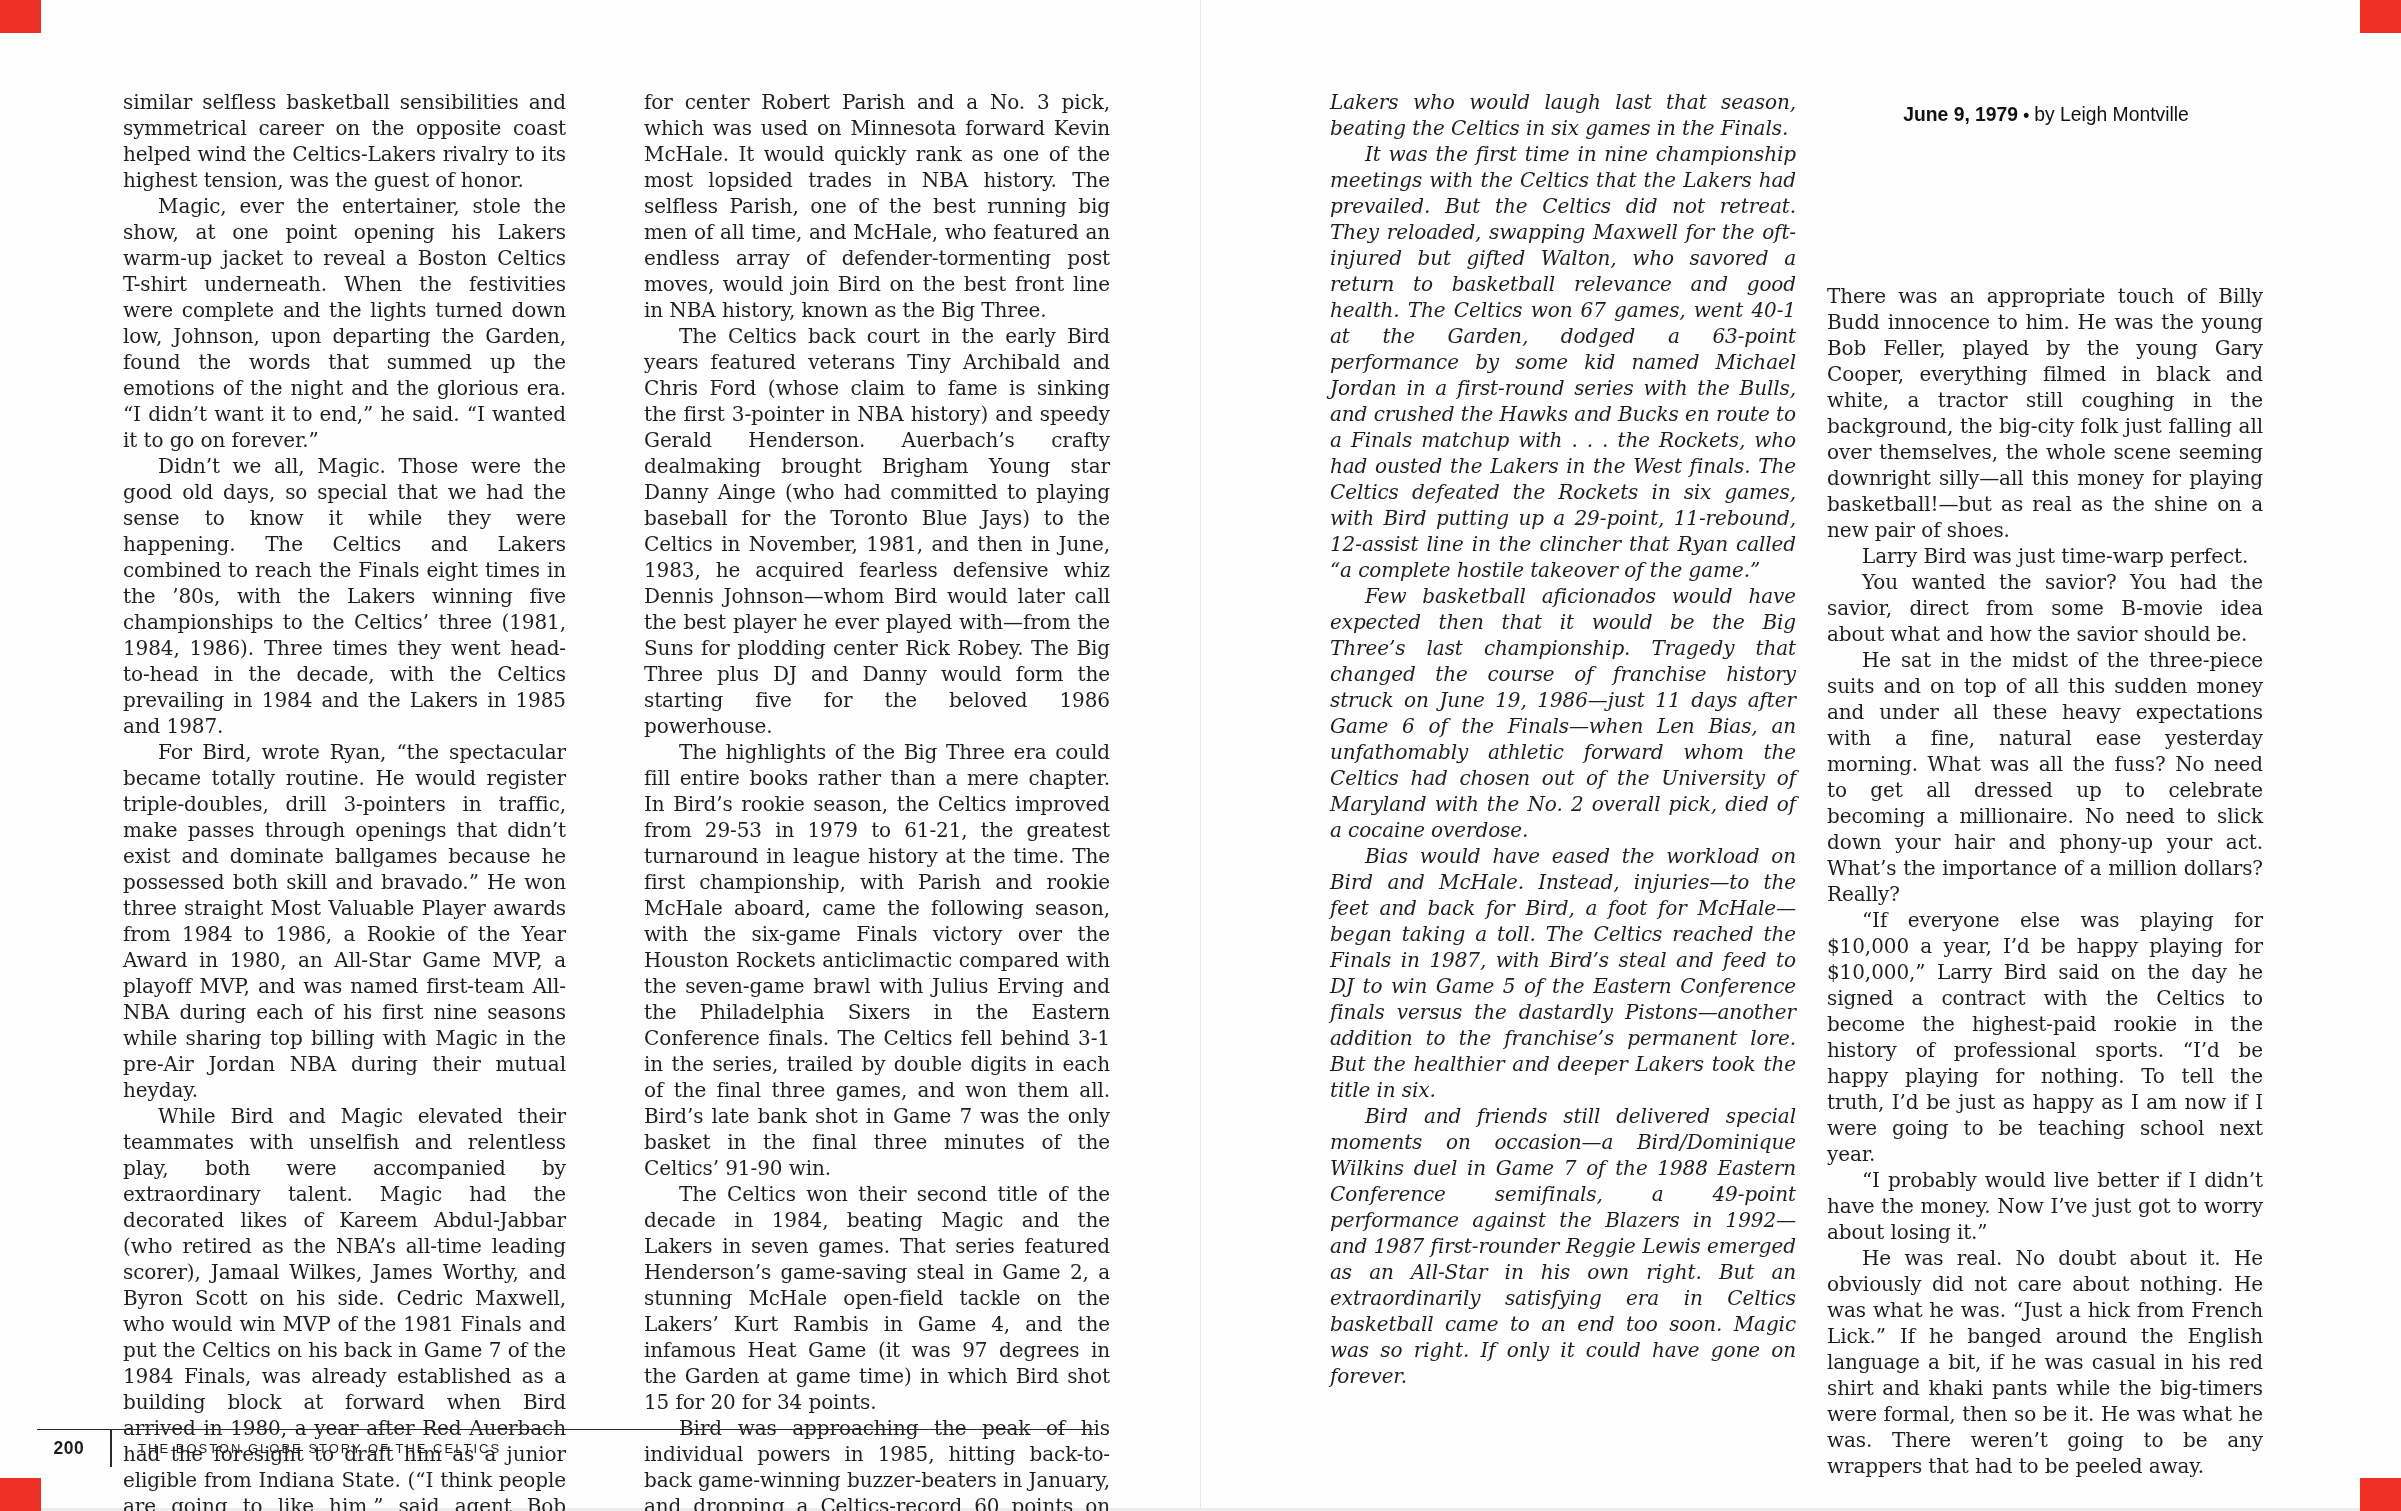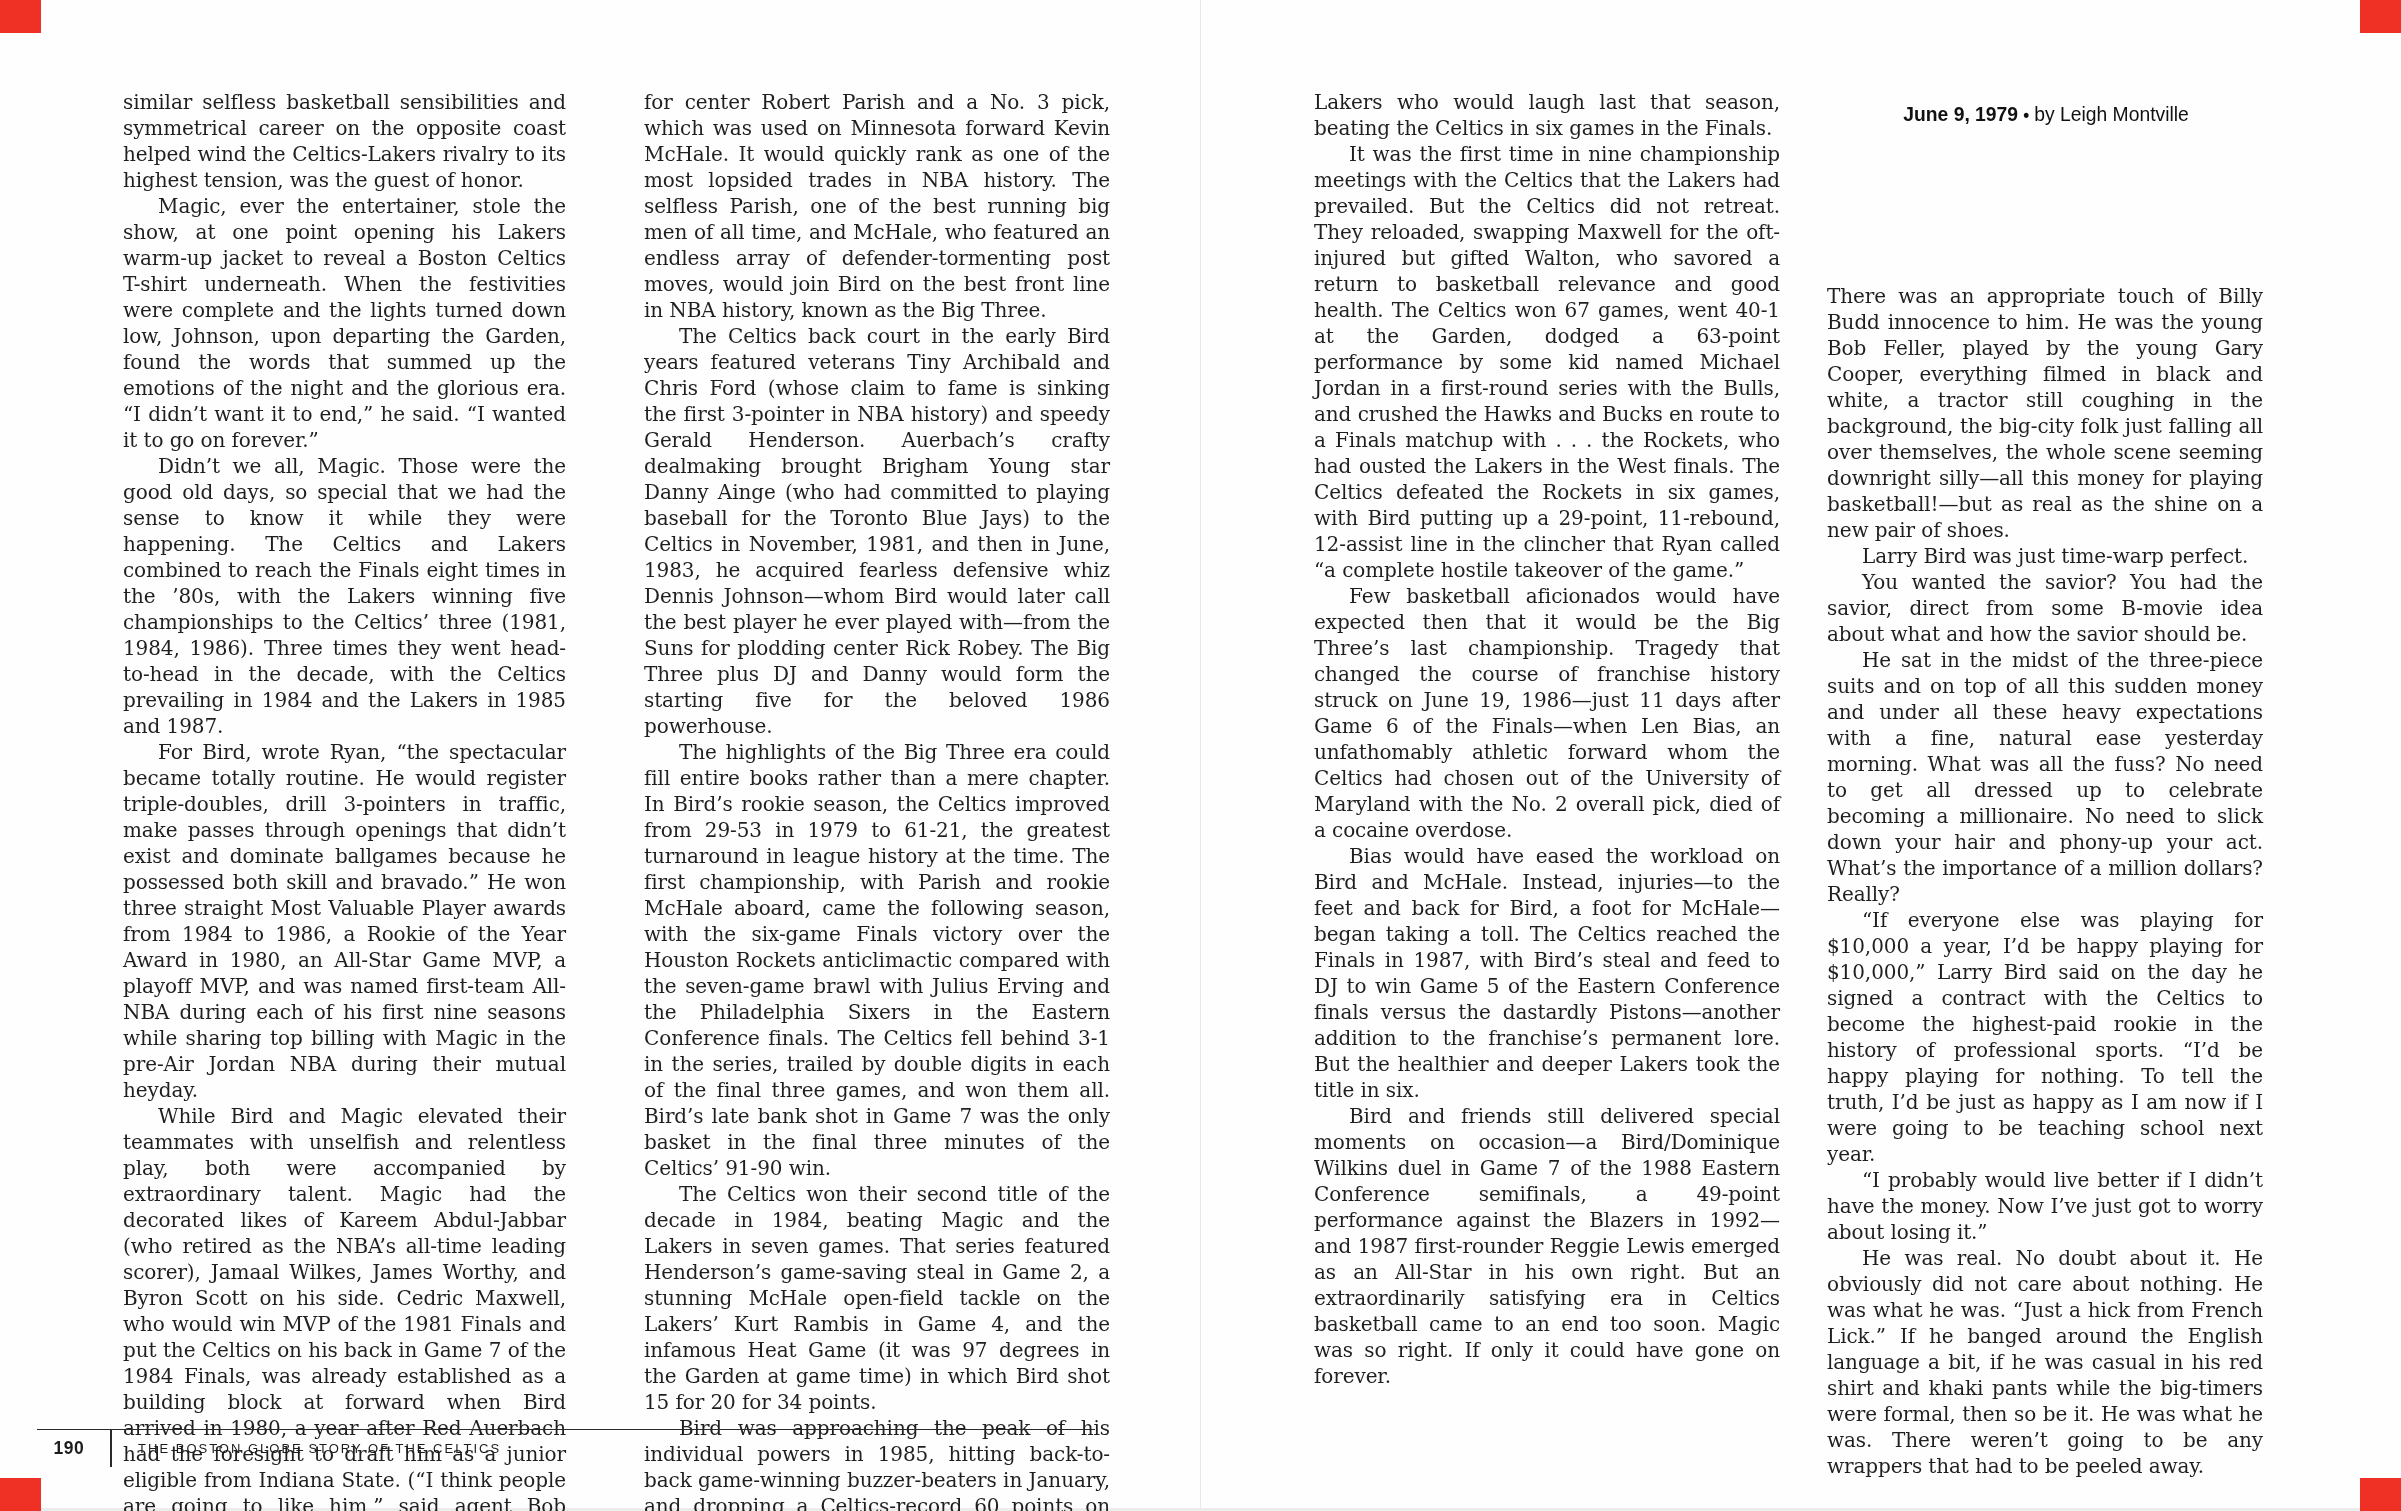--- a/index.html
+++ b/index.html
@@ -20,21 +20,21 @@
   .corner.bl{left:0;bottom:0;}
   .corner.br{right:0;bottom:0;}
 
   .col{position:absolute;font-size:20px;line-height:26px;text-align:justify;
        letter-spacing:-0.1px;}
   .col p{margin:0;text-indent:35px;text-align:justify;}
   .col p:first-child{text-indent:0;}
 
   .col.c1{left:123px;top:89px;width:443px;height:1288px;}
   .col.c2{left:644px;top:89px;width:466px;height:1288px;}
-  .col.c3{left:113px;top:89px;width:466px;height:1136px;}
+  .col.c3{left:129px;top:89px;width:466px;height:1136px;font-style:italic;}
   .col.c4{left:626px;top:283px;width:436px;height:961px;}
 
   .article-head{position:absolute;left:605px;top:78px;width:480px;text-align:center;}
   .headline{font-family:"Liberation Sans",sans-serif;font-weight:bold;color:#000;
             font-size:46px;line-height:54px;letter-spacing:-0.5px;white-space:nowrap;}
   .headline .hl-line{display:block;transform:scaleX(0.75);transform-origin:50% 50%;}
   .byline{margin-top:24px;font-family:"Liberation Sans",sans-serif;font-size:21px;
           color:#111;white-space:nowrap;transform:scaleX(0.92);transform-origin:50% 50%;}
   .byline .date{font-weight:bold;}
   .byline .dot{font-weight:bold;padding:0 5.5px;font-size:18.5px;}
@@ -71,21 +71,21 @@
     </div>
   <div class="col c2">
       <p>for center Robert Parish and a No. 3 pick, which was used on Minnesota forward Kevin McHale. It would quickly rank as one of the most lopsided trades in NBA history. The selfless Parish, one of the best running big men of all time, and McHale, who featured an endless array of defender-tormenting post moves, would join Bird on the best front line in NBA history, known as the Big Three.</p>
       <p>The Celtics back court in the early Bird years featured veterans Tiny Archibald and Chris Ford (whose claim to fame is sinking the first 3-pointer in NBA history) and speedy Gerald Henderson. Auerbach’s crafty dealmaking brought Brigham Young star Danny Ainge (who had committed to playing baseball for the Toronto Blue Jays) to the Celtics in November, 1981, and then in June, 1983, he acquired fearless defensive whiz Dennis Johnson—whom Bird would later call the best player he ever played with—from the Suns for plodding center Rick Robey. The Big Three plus DJ and Danny would form the starting five for the beloved 1986 powerhouse.</p>
       <p>The highlights of the Big Three era could fill entire books rather than a mere chapter. In Bird’s rookie season, the Celtics improved from 29-53 in 1979 to 61-21, the greatest turnaround in league history at the time. The first championship, with Parish and rookie McHale aboard, came the following season, with the six-game Finals victory over the Houston Rockets anticlimactic compared with the seven-game brawl with Julius Erving and the Philadelphia Sixers in the Eastern Conference finals. The Celtics fell behind 3-1 in the series, trailed by double digits in each of the final three games, and won them all. Bird’s late bank shot in Game 7 was the only basket in the final three minutes of the Celtics’ 91-90 win.</p>
       <p>The Celtics won their second title of the decade in 1984, beating Magic and the Lakers in seven games. That series featured Henderson’s game-saving steal in Game 2, a stunning McHale open-field tackle on the Lakers’ Kurt Rambis in Game 4, and the infamous Heat Game (it was 97 degrees in the Garden at game time) in which Bird shot 15 for 20 for 34 points.</p>
       <p>Bird was approaching the peak of his individual powers in 1985, hitting back-to-back game-winning buzzer-beaters in January, and dropping a Celtics-record 60 points on the Hawks in March, nine days after McHale had set a new standard with 56. “He should have gone for 60, and I told him that,” laughed Bird after setting the new mark. But it was the</p>
     </div>
 
   <div class="footer fl">
-    <span class="pagenum">190</span>
+    <span class="pagenum">200</span>
     <span class="fdivider"></span>
     <span class="runhead">THE BOSTON GLOBE STORY OF THE CELTICS</span>
   </div>
 </div>
 
 <div class="page right">
   <div class="col c3">
       <p>Lakers who would laugh last that season, beating the Celtics in six games in the Finals.</p>
       <p>It was the first time in nine championship meetings with the Celtics that the Lakers had prevailed. But the Celtics did not retreat. They reloaded, swapping Maxwell for the oft-injured but gifted Walton, who savored a return to basketball relevance and good health. The Celtics won 67 games, went 40-1 at the Garden, dodged a 63-point performance by some kid named Michael Jordan in a first-round series with the Bulls, and crushed the Hawks and Bucks en route to a Finals matchup with . . . the Rockets, who had ousted the Lakers in the West finals. The Celtics defeated the Rockets in six games, with Bird putting up a 29-point, 11-rebound, 12-assist line in the clincher that Ryan called “a complete hostile takeover of the game.”</p>
       <p>Few basketball aficionados would have expected then that it would be the Big Three’s last championship. Tragedy that changed the course of franchise history struck on June 19, 1986—just 11 days after Game 6 of the Finals—when Len Bias, an unfathomably athletic forward whom the Celtics had chosen out of the University of Maryland with the No. 2 overall pick, died of a cocaine overdose.</p>

